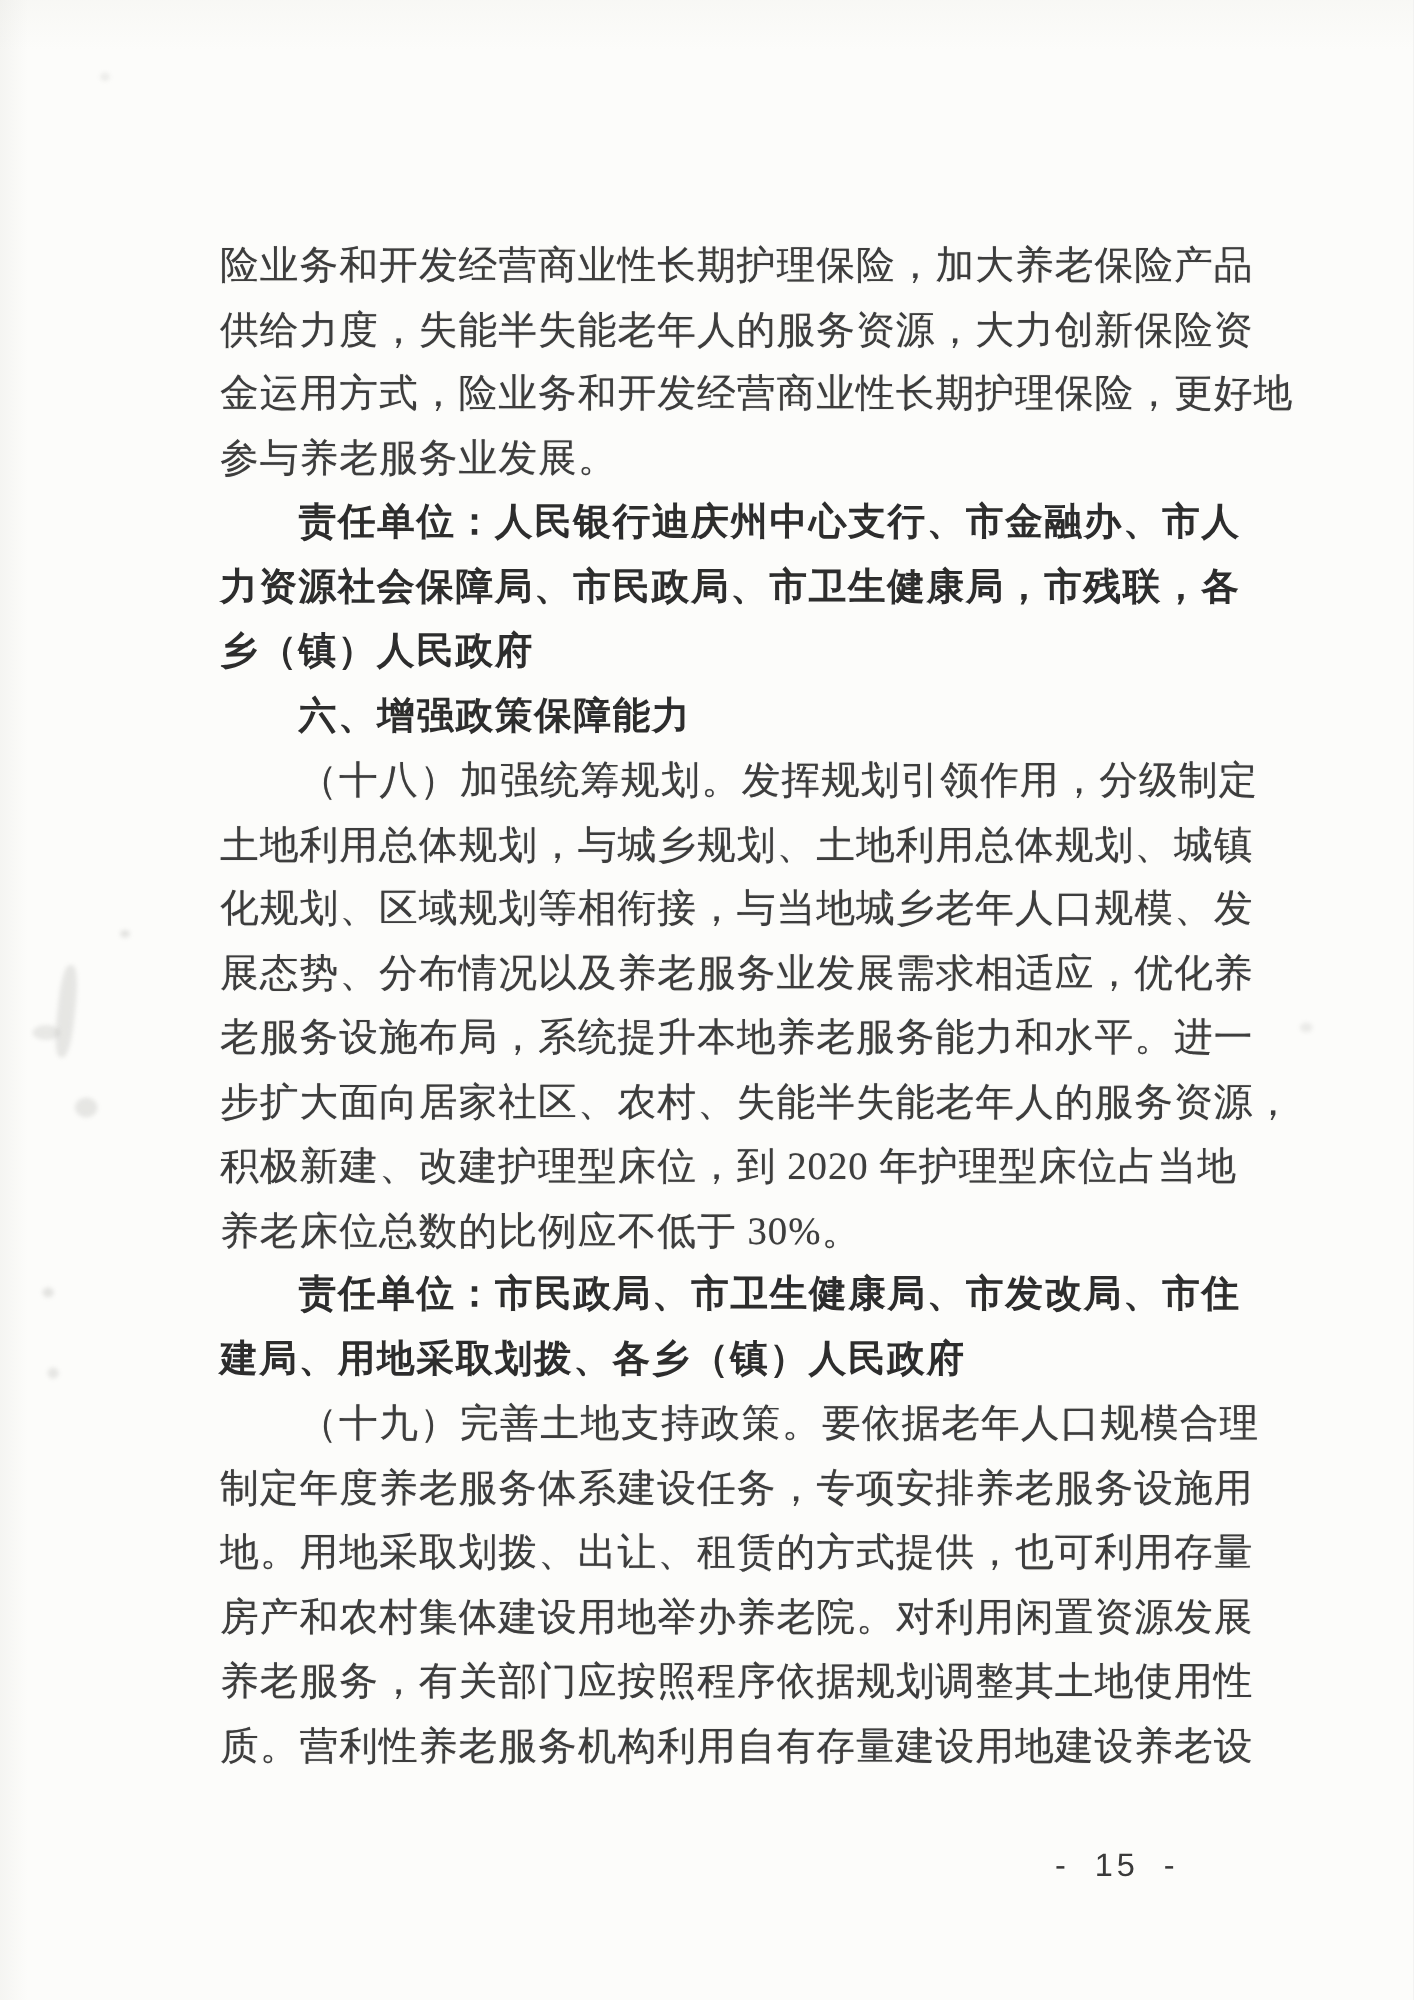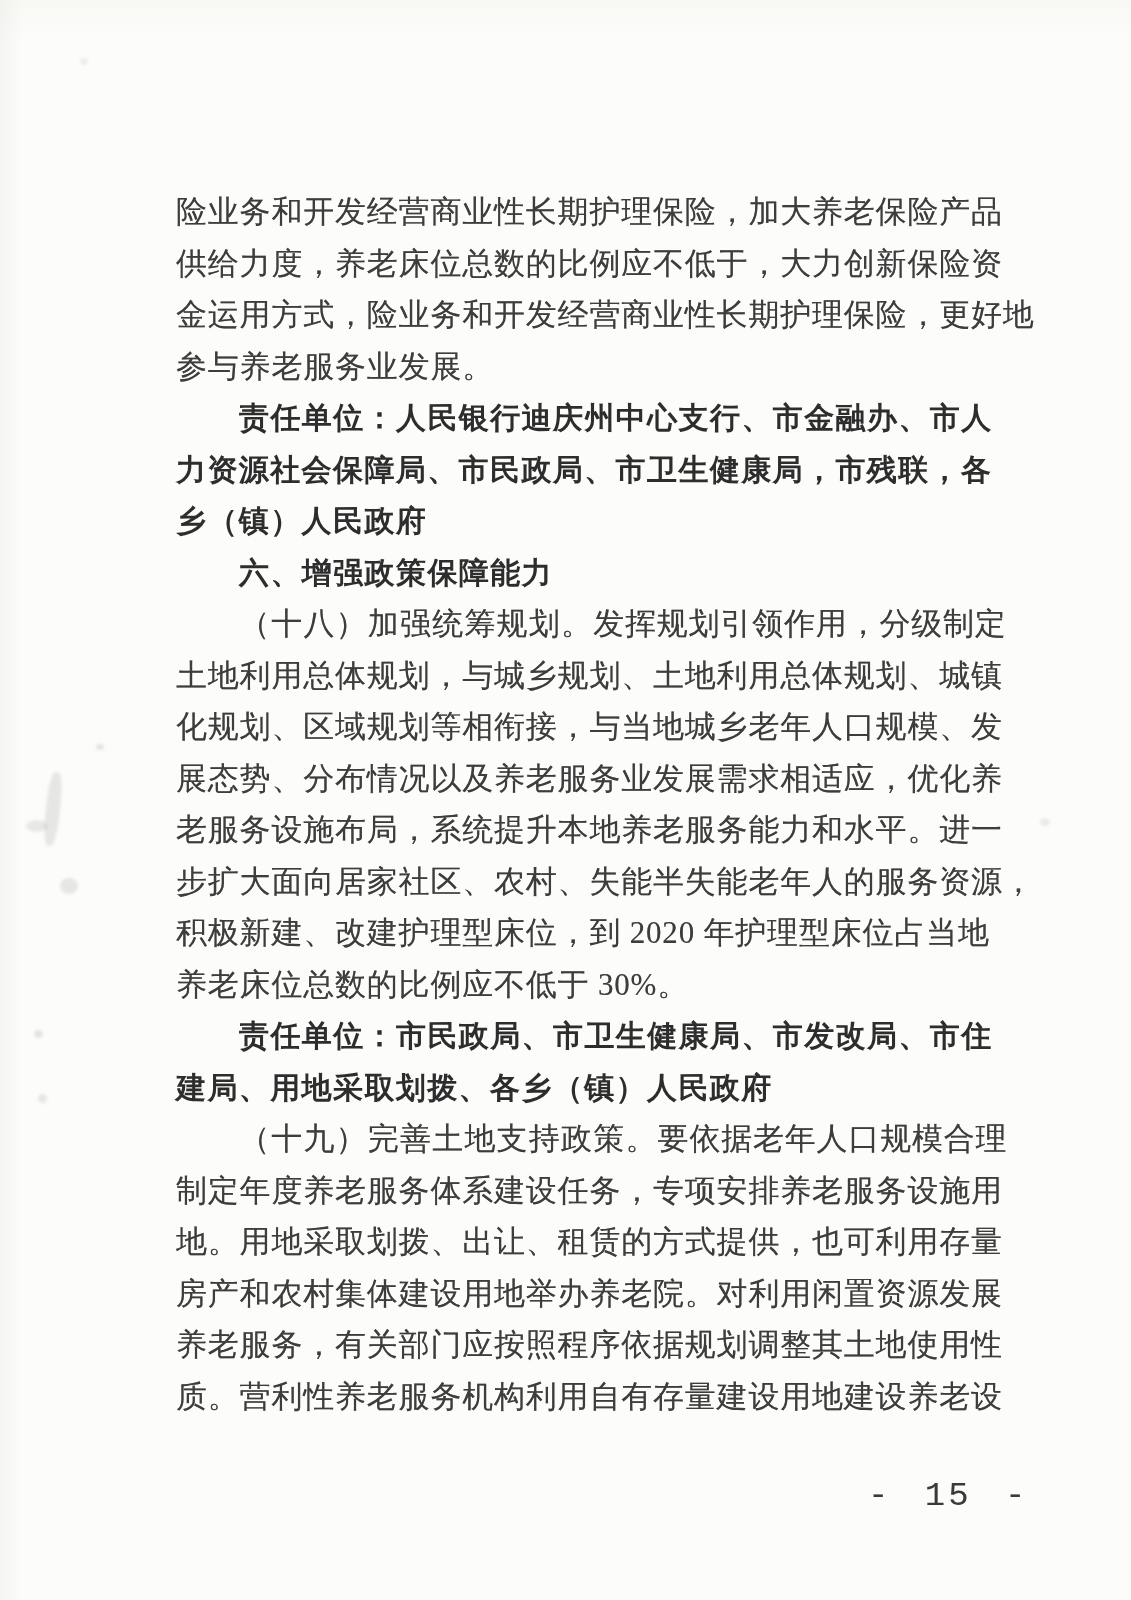--- a/index.html
+++ b/index.html
@@ -50,27 +50,27 @@
     font-size: 30px;
     letter-spacing: 1.4px;
     color: #2d2d2d;
     text-shadow: none;
   }
   .seg-kai {
     letter-spacing: 1.2px;
   }
   .page-number {
     position: absolute;
-    left: 868px;
+    left: 844px;
     top: 1477px;
-    font-size: 34px;
+    font-size: 26px;
     letter-spacing: 3px;
     word-spacing: 10px;
     color: #3a3a3a;
-    font-family: Liberation Mono, monospace;
+    font-family: Liberation Sans, sans-serif;
   }
   
   .artifact {
     position: absolute;
     background: #9a9a96;
     border-radius: 50%;
     filter: blur(1.5px);
     pointer-events: none;
   }
   .a1 { left: 46px;  top: 772px;  width: 14px; height: 74px; opacity: 0.22; transform: rotate(6deg); border-radius: 40%; }
@@ -90,21 +90,21 @@
   <span class="artifact a2"></span>
   <span class="artifact a3"></span>
   <span class="artifact a4"></span>
   <span class="artifact a5"></span>
   <span class="artifact a6"></span>
   <span class="artifact a7"></span>
   <span class="artifact a8"></span>
 
   <div class="doc-body" id="doc-body">
       <div class="line"><span>险业务和开发经营商业性长期护理保险，加大养老保险产品</span></div>
-      <div class="line"><span>供给力度，养老床位总数的比例应不低于，大力创新保险资</span></div>
+      <div class="line"><span>供给力度，失能半失能老年人的服务资源，大力创新保险资</span></div>
       <div class="line"><span>金运用方式，险业务和开发经营商业性长期护理保险，更好地</span></div>
       <div class="line"><span>参与养老服务业发展。</span></div>
       <div class="line bold indent"><span>责任单位：人民银行迪庆州中心支行、市金融办、市人</span></div>
       <div class="line bold"><span>力资源社会保障局、市民政局、市卫生健康局，市残联，各</span></div>
       <div class="line bold"><span>乡（镇）人民政府</span></div>
       <div class="line bold indent"><span>六、增强政策保障能力</span></div>
       <div class="line indent"><span class="seg-kai">（十八）加强统筹规划。</span><span>发挥规划引领作用，分级制定</span></div>
       <div class="line"><span>土地利用总体规划，与城乡规划、土地利用总体规划、城镇</span></div>
       <div class="line"><span>化规划、区域规划等相衔接，与当地城乡老年人口规模、发</span></div>
       <div class="line"><span>展态势、分布情况以及养老服务业发展需求相适应，优化养</span></div>

